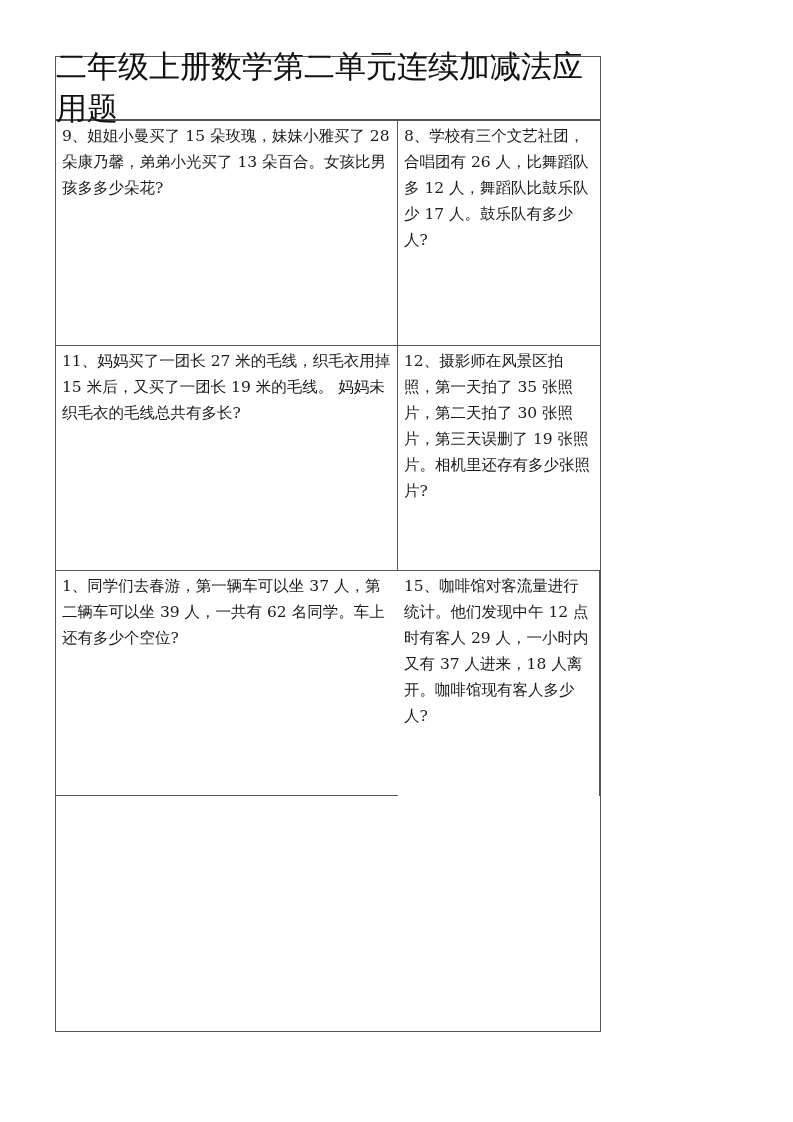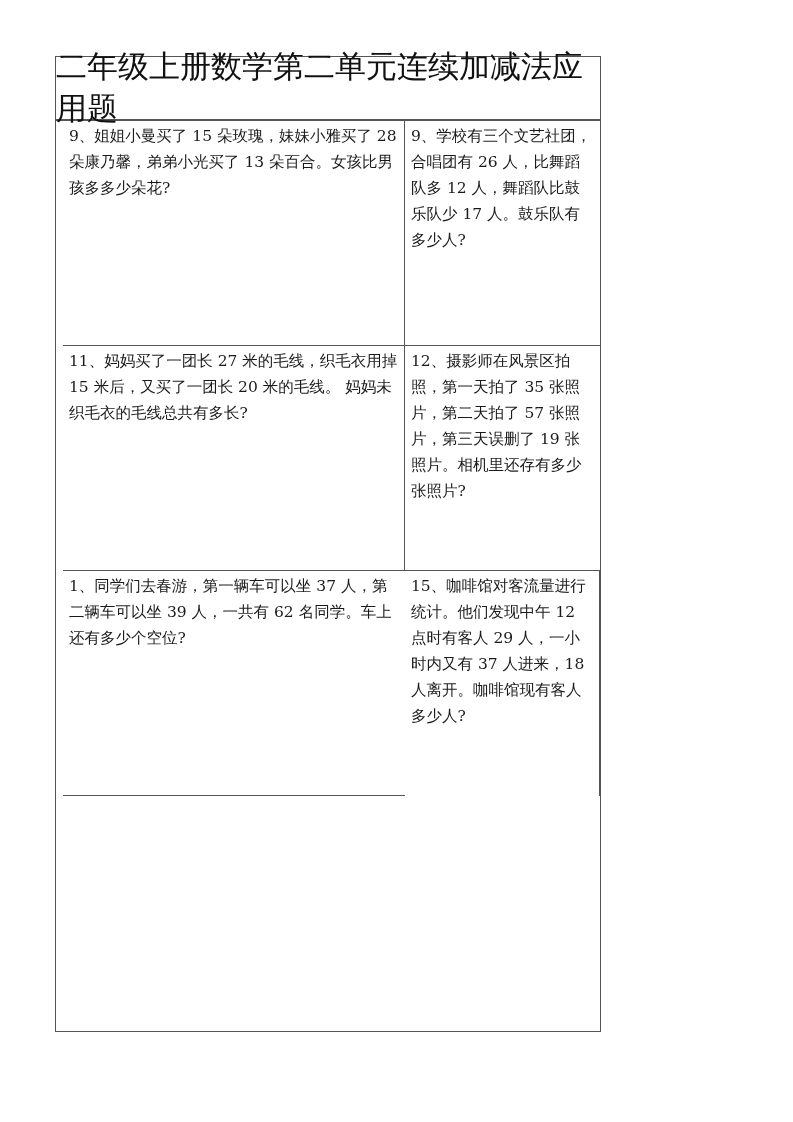--- a/index.html
+++ b/index.html
@@ -5,34 +5,34 @@
   html, body { margin:0; padding:0; background:#ffffff; }
   body { width:793px; height:1122px; position:relative; overflow:hidden;
          font-family:"DejaVu Serif","Liberation Serif",serif; color:#1a1a1a; }
   .sheet { position:absolute; left:55px; top:56px; width:546px; height:976px;
            border:1.5px solid #555; box-sizing:border-box; }
   .title-row { height:64px; border-bottom:2px solid #555; display:flex;
                align-items:center; justify-content:center; box-sizing:border-box; }
   .title { font-family:"DejaVu Sans","Liberation Sans",sans-serif; font-size:31px;
            letter-spacing:0px; color:#111; font-weight:normal; }
   .grid { display:grid; grid-template-columns:342px 1fr; grid-template-rows:225px 225px 225px 1fr;
-          height:calc(100% - 64px);margin-left:7px; }
+          height:calc(100% - 64px); }
   .cell { box-sizing:border-box; padding:2px 6px 0 6px; font-size:15.5px; line-height:26px;
           border-bottom:1.5px solid #555; }
   .cell.left { border-right:1.5px solid #555; }
   .cell.last { border-bottom:none; }
 </style>
 </head>
 <body>
 
 <div class="sheet">
   <div class="title-row">
     <div class="title">二年级上册数学第二单元连续加减法应用题</div>
   </div>
   <div class="grid">
     <div class="cell left">9、姐姐小曼买了 15 朵玫瑰，妹妹小雅买了 28 朵康乃馨，弟弟小光买了 13 朵百合。女孩比男孩多多少朵花?</div>
-    <div class="cell">9、学校有三个文艺社团，合唱团有 26 人，比舞蹈队多 12 人，舞蹈队比鼓乐队少 17 人。鼓乐队有多少人?</div>
-    <div class="cell left">11、妈妈买了一团长 27 米的毛线，织毛衣用掉 15 米后，又买了一团长 20 米的毛线。 妈妈未织毛衣的毛线总共有多长?</div>
-    <div class="cell">12、摄影师在风景区拍照，第一天拍了 35 张照片，第二天拍了 57 张照片，第三天误删了 19 张照片。相机里还存有多少张照片?</div>
+    <div class="cell">8、学校有三个文艺社团，合唱团有 26 人，比舞蹈队多 12 人，舞蹈队比鼓乐队少 17 人。鼓乐队有多少人?</div>
+    <div class="cell left">11、妈妈买了一团长 27 米的毛线，织毛衣用掉 15 米后，又买了一团长 19 米的毛线。 妈妈未织毛衣的毛线总共有多长?</div>
+    <div class="cell">12、摄影师在风景区拍照，第一天拍了 35 张照片，第二天拍了 30 张照片，第三天误删了 19 张照片。相机里还存有多少张照片?</div>
     <div class="cell">1、同学们去春游，第一辆车可以坐 37 人，第二辆车可以坐 39 人，一共有 62 名同学。车上还有多少个空位?</div>
     <div class="cell left last">15、咖啡馆对客流量进行统计。他们发现中午 12 点时有客人 29 人，一小时内又有 37 人进来，18 人离开。咖啡馆现有客人多少人?</div>
   </div>
 </div>
 
 </body></html>

